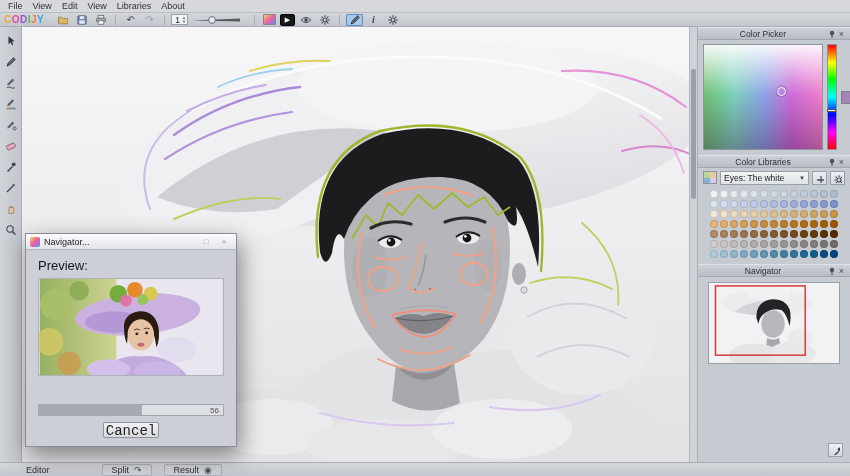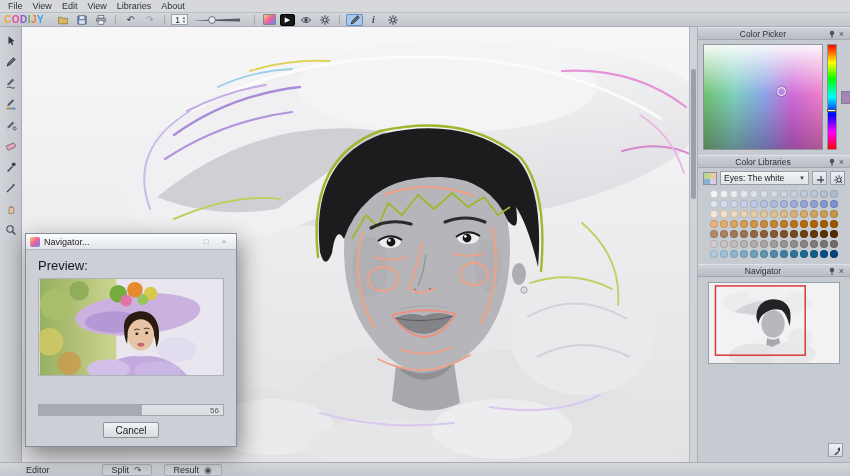--- a/index.html
+++ b/index.html
@@ -50,21 +50,21 @@
   .hcur{position:absolute;left:-1px;top:62%;width:9px;height:3px;background:#fff;border:1px solid #555}
   .cpmid{display:flex;gap:3px;align-items:center}
   .curswatch{width:14px;height:13px;border:1px solid #7c818a}
   .dropbtn{width:18px;height:13px;background:linear-gradient(#eef0f3,#d6d9de);border:1px solid #9aa0a8;display:flex;align-items:center;justify-content:center}
   .dropbtn svg{width:9px;height:9px}
   .hexfield{flex:1;min-width:0;height:13px;background:#565b63;border:1px solid #3c4147;color:#f2f2f4;font-size:9px;text-align:center;font-family:"DejaVu Sans Mono",monospace}
   .mode-row{display:flex;gap:3px}
   .mode-group{display:flex;gap:1px}
   .mode-btn{width:10px;height:12px;font-size:7px;background:linear-gradient(#eef0f3,#d2d5da);border:1px solid #989ea6;color:#333;padding:0;font-family:inherit;line-height:1}
   .libbody{padding:3px 5px 4px;display:flex;flex-direction:column;gap:3px}
-  .librow{display:flex;gap:3px;align-items:flex-end}
+  .librow{display:flex;gap:3px;align-items:flex-start}
   .libicon{width:14px;height:13px;border:1px solid #8f949c;display:grid;grid-template-columns:1fr 1fr;grid-template-rows:1fr 1fr}
   .libsel{flex:1;height:14px;background:linear-gradient(#f4f5f7,#dfe2e6);border:1px solid #989ea6;font-size:8.5px;display:flex;align-items:center;padding:0 3px;color:#222;white-space:nowrap;overflow:hidden}
   .libsel .arr{margin-left:auto;font-size:6px;color:#444;padding-left:2px}
   .libbtn{width:15px;height:14px;background:linear-gradient(#eef0f3,#d6d9de);border:1px solid #9aa0a8;display:flex;align-items:center;justify-content:center;font-size:9px;color:#444}
   .libbtn svg{width:9px;height:9px}
   .palette{display:flex;flex-direction:column;gap:2px;padding:2px 0 2px}
   .sw-row{display:flex;gap:2px;justify-content:center}
   .sw{width:8px;height:8px;border-radius:50%;box-shadow:inset 0 0 0 1px rgba(0,0,0,.14)}
   .navbody{padding:3px 5px;display:flex;flex-direction:column;gap:3px;flex:1}
   .navrow{display:flex;align-items:center;gap:3px}
@@ -90,21 +90,21 @@
   .dtitle{height:16px;background:linear-gradient(#fbfcfd,#e2e5e9);border-bottom:1px solid #b4b8bf;display:flex;align-items:center;padding:0 4px;font-size:9px;color:#222}
   .dticon{width:10px;height:10px;background:linear-gradient(135deg,#f7d358,#ec5fa1 50%,#5b8def);border-radius:2px;margin-right:4px;flex:0 0 auto}
   .dtitle .sp{flex:1}
   .dbtn{width:16px;height:12px;display:flex;align-items:center;justify-content:center;color:#9aa0a8;font-size:8px;margin-left:2px}
   .dheading{position:absolute;left:12px;top:24px;font-size:13px;color:#14181d}
   .dimg{position:absolute;left:12px;top:44px;width:186px;height:98px;border:1px solid #aeb2b9;background:#ddd;overflow:hidden}
   .dimg svg{width:100%;height:100%;display:block}
   .dprog{position:absolute;left:12px;top:170px;width:186px;height:12px;background:#dcdfe3;border:1px solid #a2a7ae;overflow:hidden}
   .pfill{height:100%;background:#a6abb3}
   .ptext{position:absolute;right:4px;top:1px;font-size:8px;color:#555}
-  .dcancel{position:absolute;left:50%;transform:translateX(-50%);top:188px;width:56px;height:16px;background:linear-gradient(#f0f2f4,#d8dbdf);border:1px solid #8e939b;font-size:10px;color:#222;border-radius:2px;font-family:Liberation Sans, sans-serif}
+  .dcancel{position:absolute;left:50%;transform:translateX(-50%);top:188px;width:56px;height:16px;background:linear-gradient(#f0f2f4,#d8dbdf);border:1px solid #8e939b;font-size:14px;color:#222;border-radius:2px;font-family:Liberation Mono, monospace}
 </style>
 </head>
 <body>
 
 <svg width="0" height="0" style="position:absolute" aria-hidden="true">
   <defs>
     <linearGradient id="gsm" x1="0" y1="0" x2="1" y2="0">
         <stop offset="0" stop-color="#e06666"></stop>
         <stop offset=".5" stop-color="#66a866"></stop>
         <stop offset="1" stop-color="#6666e0"></stop>

